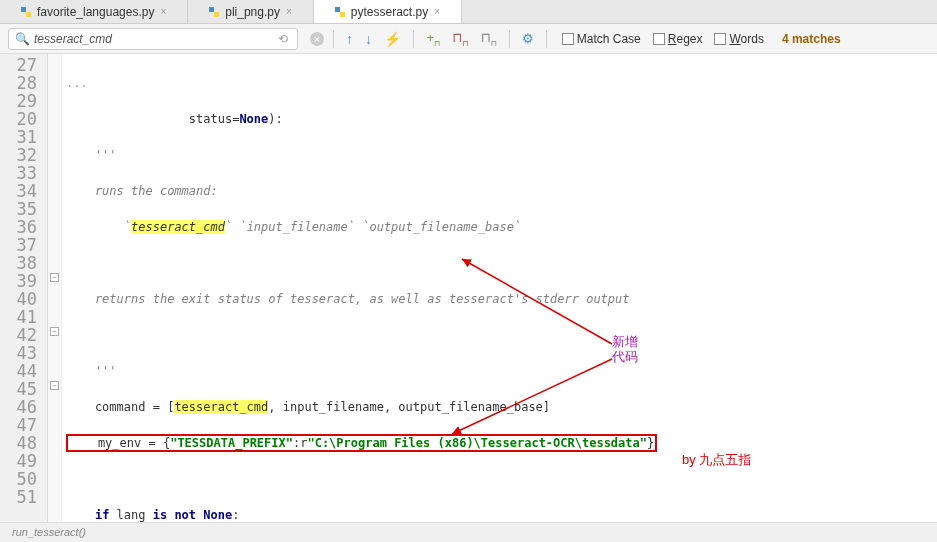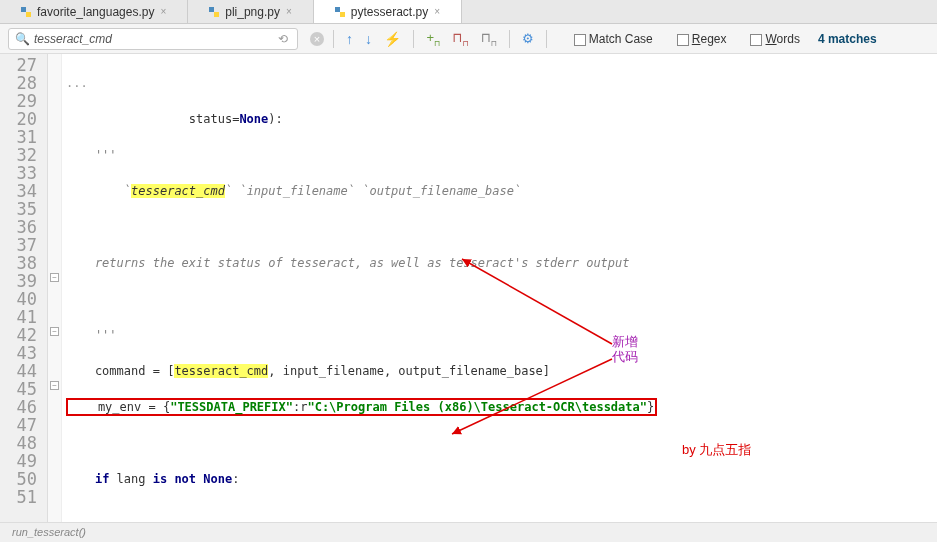--- a/index.html
+++ b/index.html
@@ -15,24 +15,24 @@
 .search-icon{color:#888;font-size:12px;margin-right:4px}
 .search-input{border:none;outline:none;flex:1;font-size:12px;font-style:italic;color:#555}
 .clear-btn,.close-search{color:#999;cursor:pointer;padding:0 3px}
 .close-search{background:#ccc;border-radius:50%;width:14px;height:14px;display:flex;align-items:center;justify-content:center;margin-left:6px;font-size:11px;color:#fff}
 .nav-btn{color:#4a90d9;cursor:pointer;padding:0 3px;font-size:14px}
 .sep{width:1px;height:18px;background:#ccc;margin:0 3px}
 .action-btn{cursor:pointer;padding:0 3px;font-size:13px}
 .add-btn{color:#6a9e3e}
 .remove-btn{color:#b85450}
 .gear-btn{color:#4a90d9}
-.checkbox-group{display:flex;align-items:flex-end;gap:3px;margin-left:18px}
+.checkbox-group{display:flex;align-items:center;gap:3px;margin-left:6px}
 .checkbox{width:12px;height:12px;border:1px solid #888;background:#fff}
 .check-label{color:#333}
-.match-count{margin-left:12px;color:#0c4a6e;font-weight:bold}
+.match-count{margin-left:12px;color:#a16207;font-weight:bold}
 .editor{display:flex;height:calc(100% - 74px);position:relative}
 .gutter{width:48px;background:#f0f0f0;border-right:1px solid #ddd;text-align:right;padding-right:10px;color:#999;font-family:Consolas,monospace;font-size:17px;line-height:18px;padding-top:2px}
 .fold-col{width:14px;background:#f8f8f8;border-right:1px solid #eee;position:relative}
 .fold-mark{position:absolute;left:2px;width:9px;height:9px;border:1px solid #aaa;background:#fff;font-size:8px;line-height:7px;text-align:center;color:#888;cursor:pointer}
 .code{flex:1;font-family:Consolas,monospace;font-size:12px;line-height:18px;padding:2px 4px;position:relative;white-space:pre;color:#333;overflow:hidden}
 .kw2{color:#000080;font-weight:bold}
 .str{color:#008000;font-weight:bold}
 .cmm{color:#808080;font-style:italic}
 .hl{background:#ffff66;color:#333;font-style:italic}
 .hl2{background:#ffff66;color:#333}
@@ -143,20 +143,21 @@
   </div>
   <div class="fold-col">
     <div class="fold-mark" style="top:219px">−</div>
     <div class="fold-mark" style="top:273px">−</div>
     <div class="fold-mark" style="top:327px">−</div>
   </div>
   <div class="code">
 <div><span style="color:#999">...</span></div>
 <div><span>                 status=</span><span class="kw2">None</span><span>):</span></div>
 <div><span class="cmm">    '''</span></div>
+<div><span class="cmm">    runs the command:</span></div>
 <div><span class="cmm">        `</span><span class="hl">tesseract_cmd</span><span class="cmm">` `input_filename` `output_filename_base`</span></div>
 <div> </div>
 <div><span class="cmm">    returns the exit status of tesseract, as well as tesseract's stderr output</span></div>
 <div> </div>
 <div><span class="cmm">    '''</span></div>
 <div><span>    command = [</span><span class="hl2">tesseract_cmd</span><span>, input_filename, output_filename_base]</span></div>
 <div><span class="redbox"><span>    my_env = {</span><span class="str">"TESSDATA_PREFIX"</span><span>:r</span><span class="str">"C:\Program Files (x86)\Tesseract-OCR\tessdata"</span><span>}</span></span></div>
 <div> </div>
 <div><span>    </span><span class="kw2">if</span><span> lang </span><span class="kw2">is not </span><span class="kw2">None</span><span>:</span></div>
 
@@ -168,21 +169,21 @@
 
 
 
 
 
 
 
 
 <div class="annotation" style="left:550px;top:280px">新增
 代码</div>
-<div class="annotation anno-red" style="left:620px;top:388px">by 九点五指</div>
+<div class="annotation anno-red" style="left:620px;top:398px">by 九点五指</div>
 
 <svg class="arrow" style="left:300px;top:195px" width="260" height="100">
   <defs>
           <marker id="ah1" markerWidth="8" markerHeight="8" refX="6" refY="3" orient="auto">
             <path d="M0,0 L6,3 L0,6 Z" fill="#d00"></path>
           </marker>
         </defs>
   <line x1="250" y1="95" x2="100" y2="10" stroke="#d00" stroke-width="1.5" marker-end="url(#ah1)"></line>
 </svg>
 <svg class="arrow" style="left:300px;top:300px" width="260" height="90">

